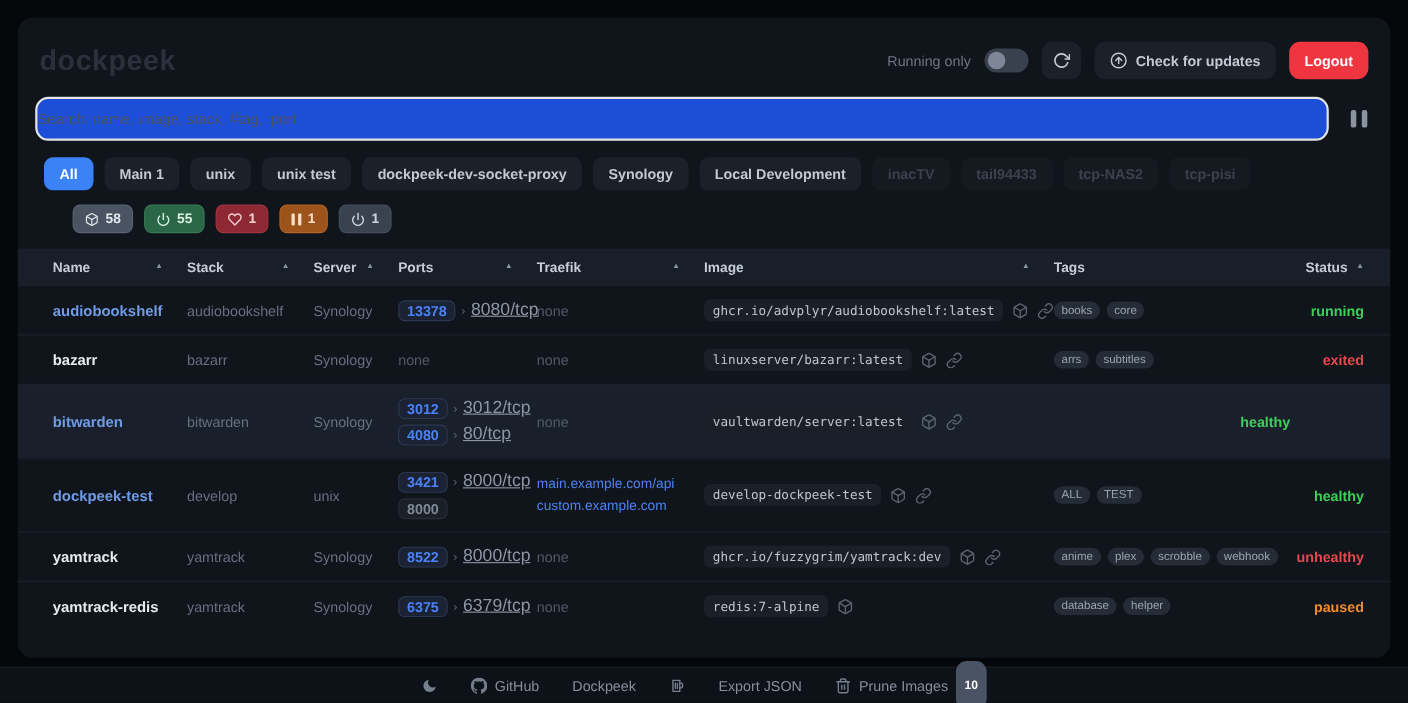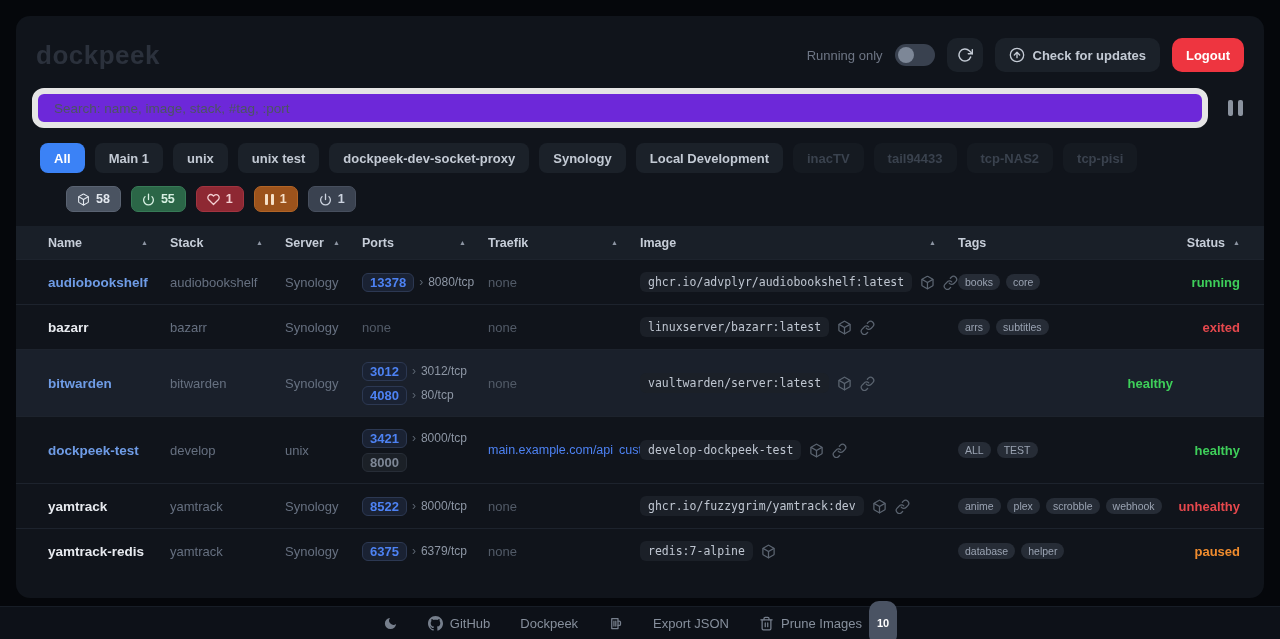--- a/index.html
+++ b/index.html
@@ -19,22 +19,22 @@
   .btn { display:flex; align-items:center; gap:8px; background:#1b2129; border:none; color:#c3cad4;
          font-family:inherit; font-size:13px; font-weight:600; border-radius:10px; height:34px; padding:0 14px; cursor:pointer; }
   .btn.icon-only { width:36px; justify-content:center; padding:0; }
   .btn-logout { background:#ee3540; color:#fff; font-weight:700; }
   .ic { width:15px; height:15px; display:block; }
   .ic16 { width:16px; height:16px; }
 
   
   .search-row { display:flex; align-items:center; gap:14px; margin:16px 16px 0 16px; }
   .search-wrap { position:relative; flex:1; }
-  .search-input { width:100%; height:40px; background:#6d28d9; border:6px solid #e5e5e5; border-radius:12px;
-                  color:#c6cdd8; font-family:inherit; font-size:13.5px; padding:0 190px 0 16px; outline:none; }
+  .search-input { width:100%; height:40px; background:#1d4ed8; border:2px solid #e5e5e5; border-radius:12px;
+                  color:#c6cdd8; font-family:inherit; font-size:13.5px; padding:0 190px 0 0; outline:none; }
   .search-input::placeholder { color:#4c5462; }
   .upd-wrap { position:absolute; right:14px; top:0; height:40px; display:flex; align-items:center; gap:10px; }
   .pause-btn { width:26px; height:26px; background:none; border:none; display:flex; gap:5px; align-items:center; justify-content:center; cursor:pointer; }
   .pause-bar { width:5px; height:16px; border-radius:2px; background:#8b939f; }
 
   
   .chips { display:flex; gap:10px; margin:15px 0 0 24px; }
   .chip { height:30px; padding:0 14px; border-radius:8px; border:none; background:#1b2129; color:#c3cad4;
           font-family:inherit; font-size:13px; font-weight:600; cursor:pointer; }
   .chip.active { background:#3b82f6; color:#fff; }
@@ -69,22 +69,22 @@
   .nm-link { color:#6f9ce6; cursor:pointer; }
   .nm-plain { color:#e7eaef; }
   .dim { font-size:13px; color:#667080; }
   .none-txt { font-size:13px; color:#525b68; }
   .ports-cell { display:flex; flex-direction:column; gap:5px; }
   .port-line { display:flex; align-items:center; gap:5px; }
   .port-pill { font-size:13px; font-weight:700; color:#4d82f3; background:#1a2233; border:1px solid #2c3852;
                border-radius:6px; padding:1px 7px; cursor:pointer; }
   .port-pill.gray { color:#7e8796; background:#1b2027; border-color:#272d37; }
   .chev { font-size:12px; color:#5b6470; }
-  .port-target { font-size:12px; color:#8d96a4; }
-  .traefik-cell { display:flex; gap:6px; }
+  .port-target { font-size:16px; color:#8d96a4;text-decoration:underline; }
+  .traefik-cell { display:flex; flex-direction:column; gap:6px; }
   .tlink { font-size:12.5px; color:#4d82f3; cursor:pointer; }
   .image-cell { display:flex; align-items:center; gap:8px; }
   .img-pill { font-family:"DejaVu Sans Mono", monospace; font-size:11.5px; color:#bfc6d1;
               background:#1b2028; border-radius:6px; padding:3px 8px; white-space:nowrap; }
   .img-ic { color:#5b6470; cursor:pointer; }
   .tags-cell { display:flex; align-items:center; gap:6px; flex-wrap:wrap; }
   .tag { font-size:10.5px; color:#9aa3b2; background:#262c36; border-radius:8px; padding:2px 7px; white-space:nowrap; cursor:pointer; }
   .status-cell { justify-self:end; font-size:13px; font-weight:700; }
   .st-green { color:#3ecf5a; } .st-red { color:#e5484d; } .st-orange { color:#f08c2e; }
 

